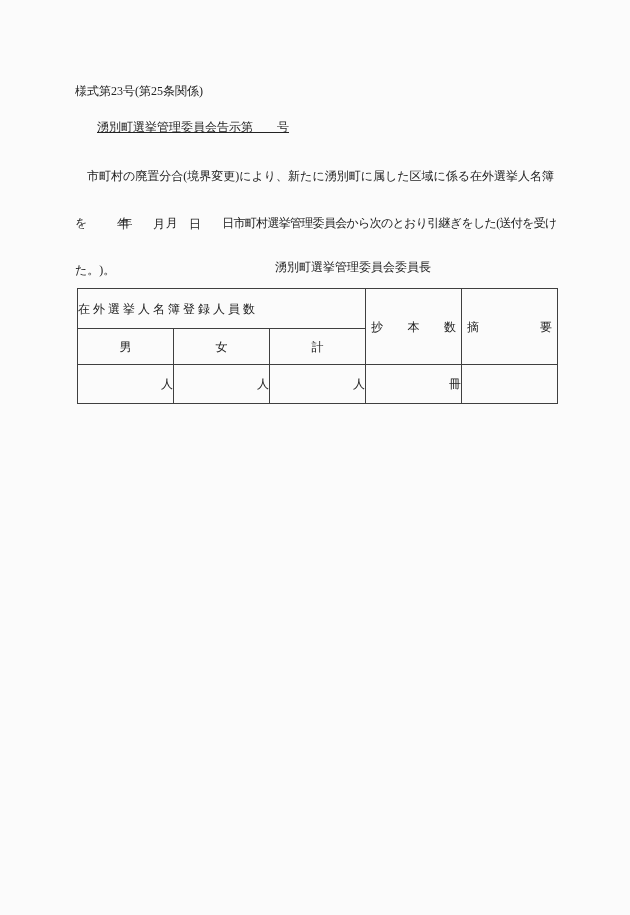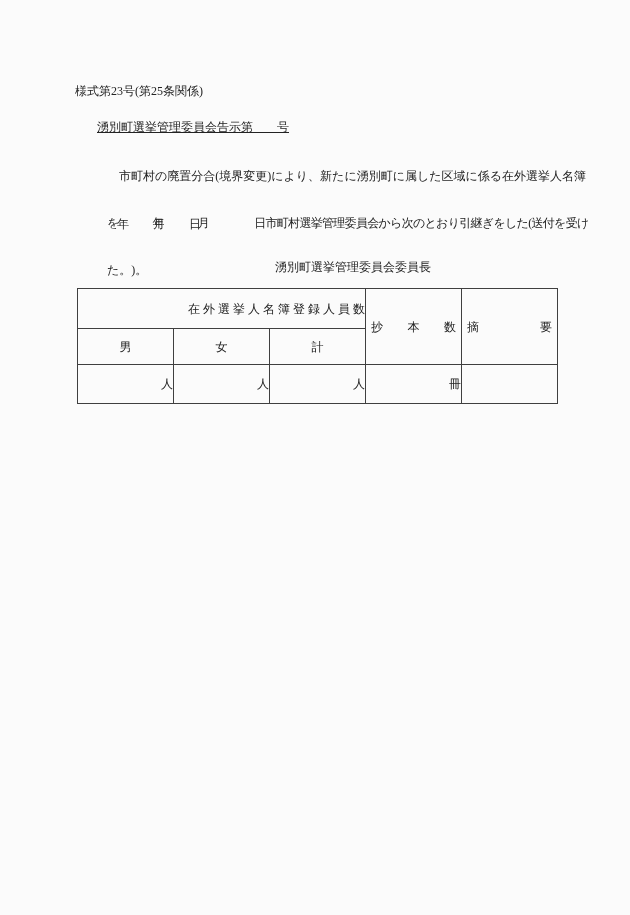--- a/index.html
+++ b/index.html
@@ -18,42 +18,42 @@
   .page{
     position:relative;
     width:524px;height:915px;
     font-size:12px;
     line-height:14px;
   }
   .abs{position:absolute;white-space:pre;}
   .form-number{left:75px;top:84px;}
   .notice-line{left:97px;top:120px;text-decoration:underline;}
   .body-par{left:75px;top:139px;width:492px;}
-  .par-line{height:19px;line-height:19px;white-space:pre;margin-left:32px;}
+  .par-line{height:19px;line-height:19px;white-space:pre;}
   .par-line.squeezed{letter-spacing:-0.7px;}
   .date-line{left:117px;top:217px;}
   .signature{left:275px;top:260px;}
 
   table.form-table{
     position:absolute;left:77px;top:288px;
     border-collapse:collapse;
     table-layout:fixed;
     width:480px;
   }
   table.form-table col{width:96px;}
   table.form-table td{
     border:1px solid var(--line);
     font-size:12px;
     padding:0;
     overflow:hidden;
   }
   tr.row-group{height:40px;}
   tr.row-sub{height:36px;}
   tr.row-data{height:39px;}
-  td.group-header{text-align:right;vertical-align:middle;white-space:pre;}
+  td.group-header{text-align:left;vertical-align:middle;white-space:pre;}
   td.justify-cell{vertical-align:middle;}
   td.justify-cell .jt{
     display:flex;
     justify-content:space-between;
     align-items:center;
     padding:0 5px;
   }
   td.sub-header{text-align:center;vertical-align:middle;}
   td.num-cell{text-align:right;vertical-align:middle;padding-right:6px;}
   td.blank-cell{vertical-align:middle;}

